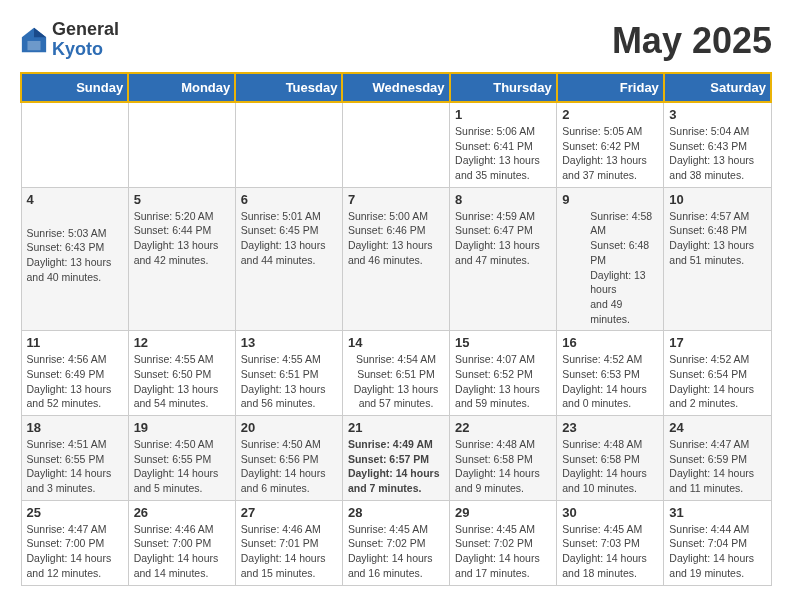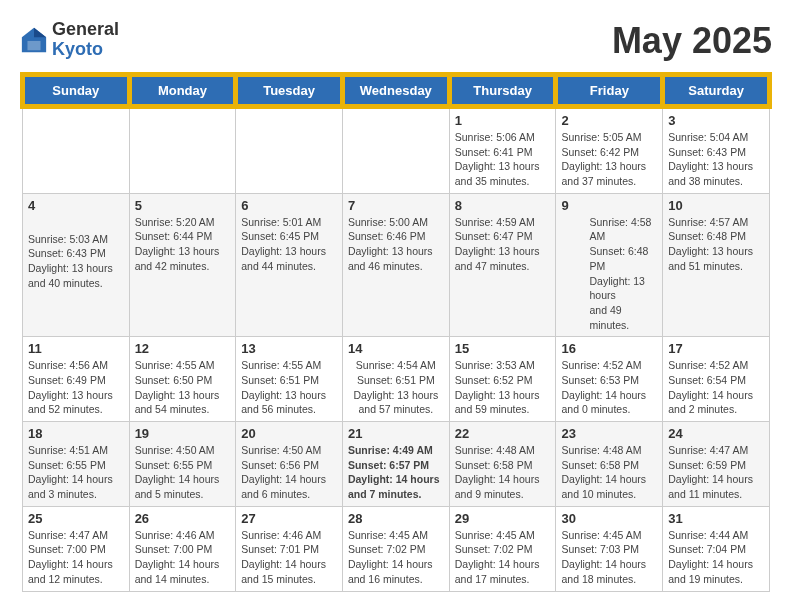--- a/index.html
+++ b/index.html
@@ -55,22 +55,22 @@
     .calendar {
       width: 100%;
       border-collapse: collapse;
     }
     .calendar thead th {
       background-color: #2e6db4;
       color: #fff;
       font-size: 13px;
       font-weight: bold;
       padding: 6px 4px;
-      text-align: center;
-      border: 5px solid #eab308;
+      text-align: right;
+      border: 2px solid #eab308;
     }
     .calendar tbody td {
       border: 1px solid #ccc;
       vertical-align: top;
       padding: 4px 5px;
       width: 107px;
       min-height: 90px;
       background: #fff;
       font-size: 11px;
       color: #333;
@@ -229,21 +229,21 @@
         </td>
         <td>
           <span class="day-number">14</span>
           <div class="day-info" style="white-space: pre-line; text-align: center;">Sunrise: 4:54 AM
 Sunset: 6:51 PM
 Daylight: 13 hours
 and 57 minutes.</div>
         </td>
         <td>
           <span class="day-number">15</span>
-          <div class="day-info" style="white-space: pre-line;">Sunrise: 3:53 AM
+          <div class="day-info" style="white-space: pre-line;">Sunrise: 4:07 AM
 Sunset: 6:52 PM
 Daylight: 13 hours
 and 59 minutes.</div>
         </td>
         <td>
           <span class="day-number">16</span>
           <div class="day-info" style="white-space: pre-line;">Sunrise: 4:52 AM
 Sunset: 6:53 PM
 Daylight: 14 hours
 and 0 minutes.</div>

